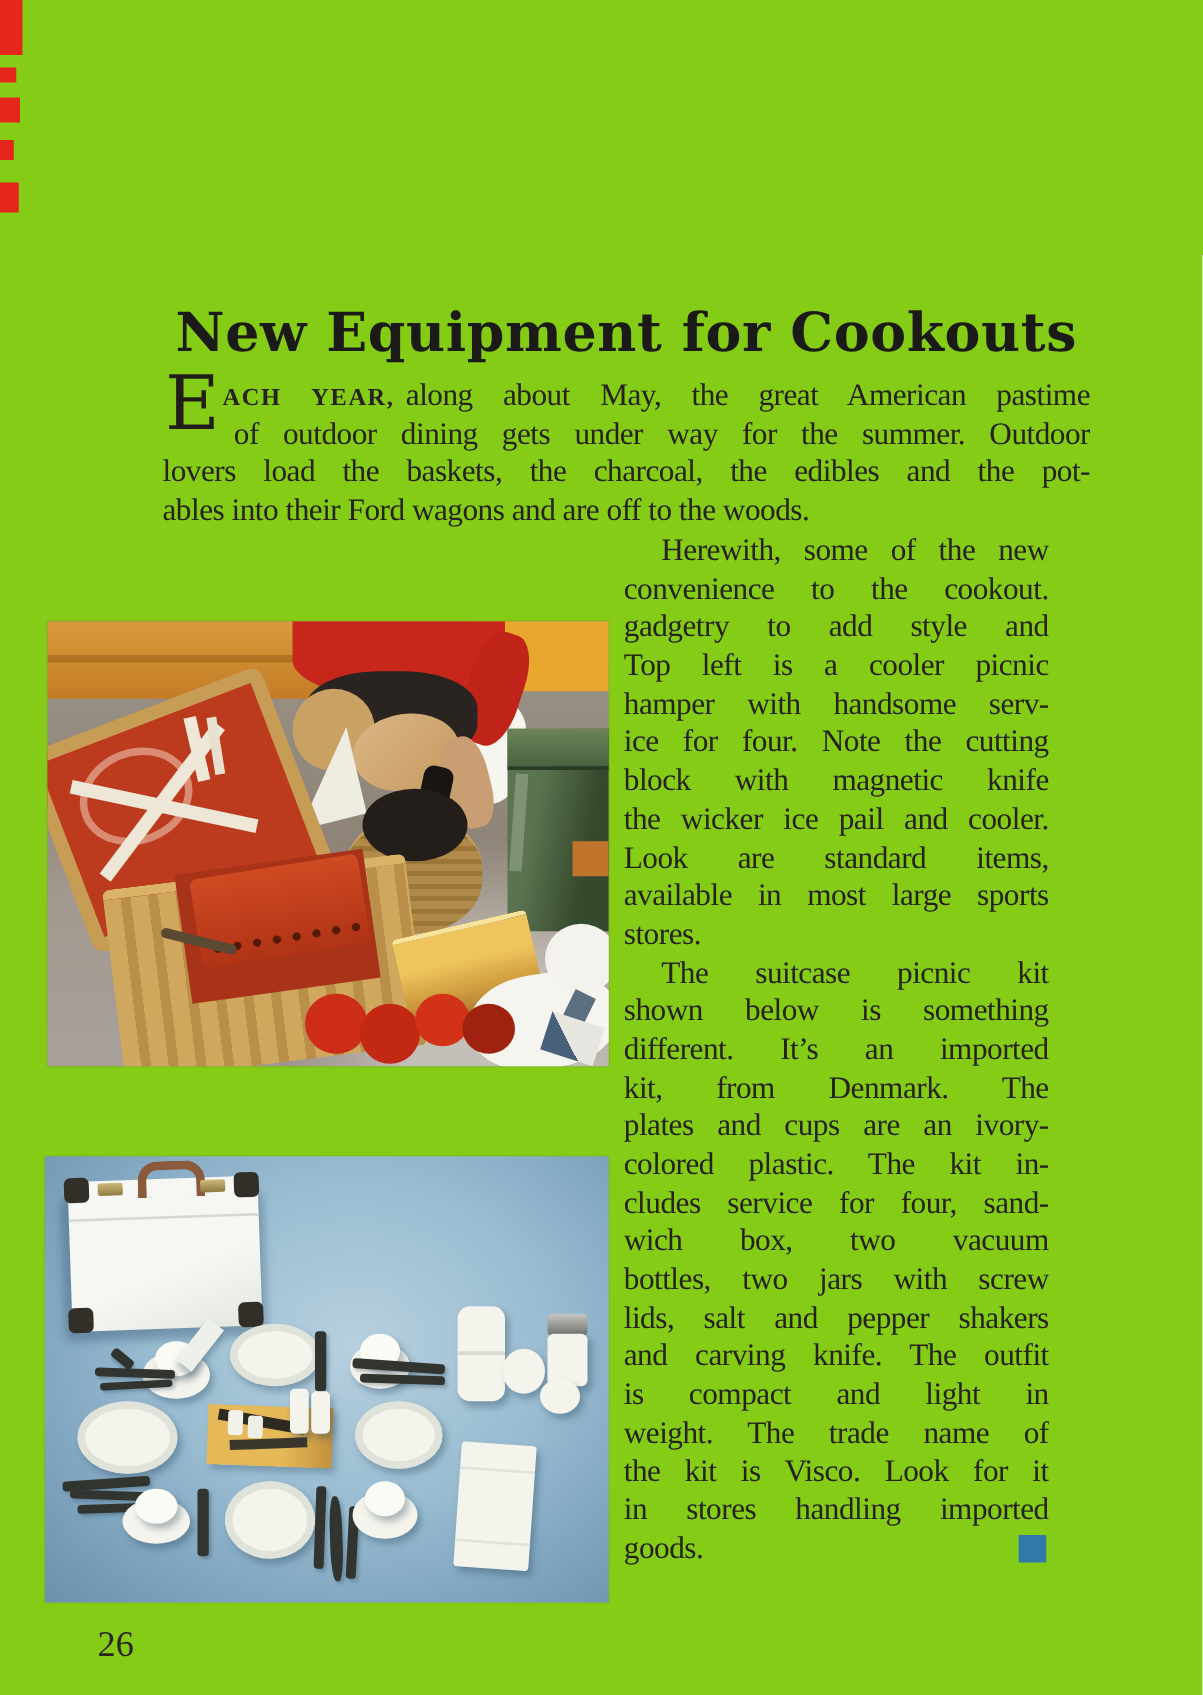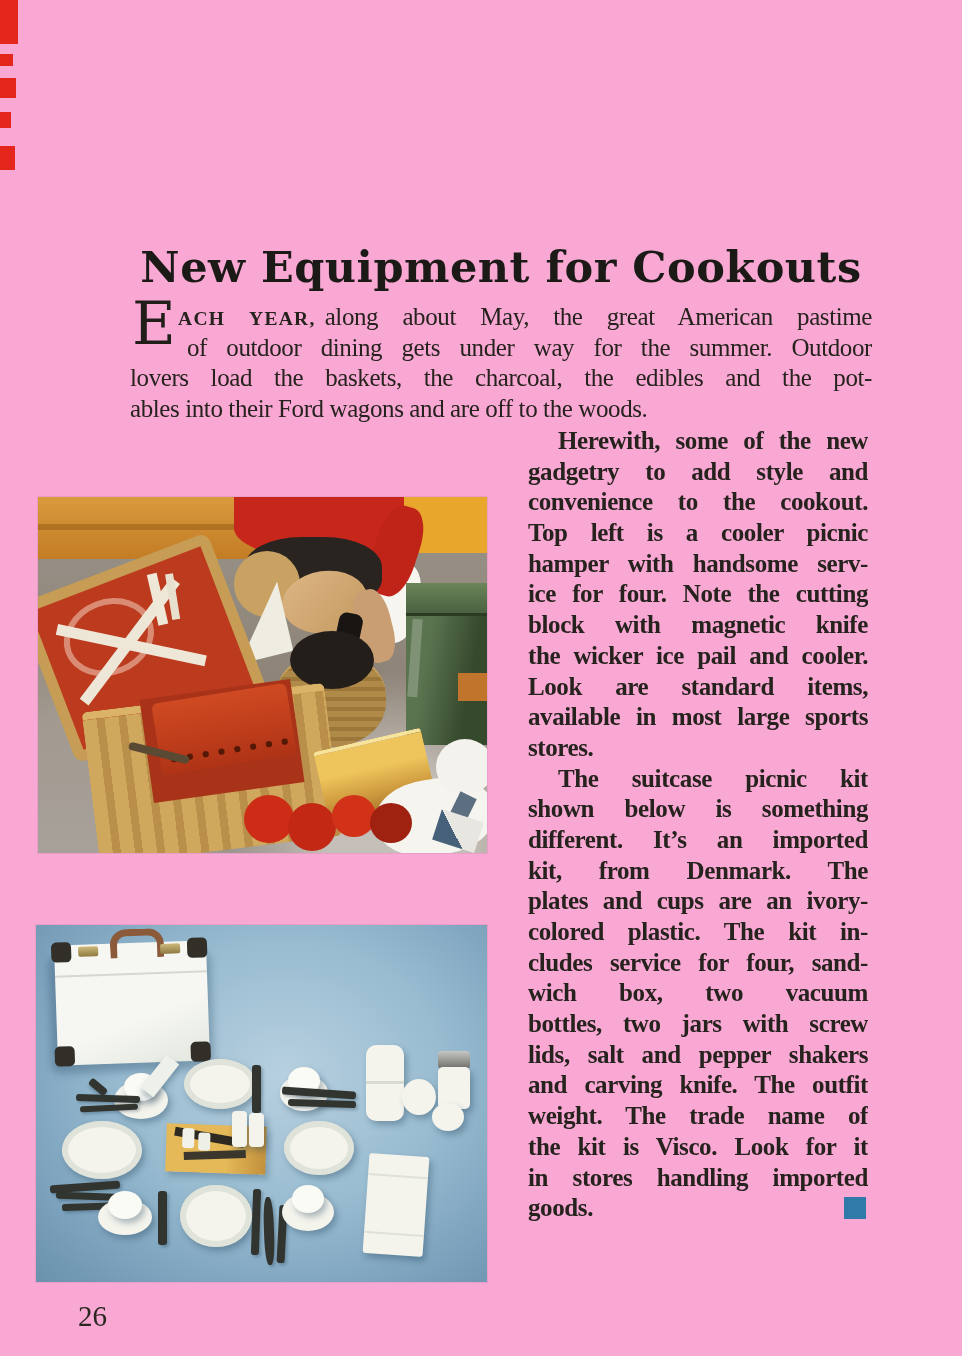--- a/index.html
+++ b/index.html
@@ -1,16 +1,16 @@
 <!DOCTYPE html>
 <html><head>
 <meta charset="utf-8">
 <style>
   html,body{margin:0;padding:0;background:#ffffff;}
-  .page{position:relative;width:962px;height:1356px;background:#f9a8d4;overflow:hidden;
+  .page{position:relative;width:962px;height:1356px;background:#84cc16;overflow:hidden;
         font-family:"Liberation Serif",serif;color:#26221d;}
 
   
   .title{position:absolute;left:130px;top:213px;width:742px;text-align:center;
          font-family:"DejaVu Serif",serif;font-weight:700;font-size:43px;color:#1c1a17;
          letter-spacing:.5px;white-space:nowrap;}
 
   .jline{text-align:justify;height:30.7px;line-height:30.7px;overflow:hidden;
          font-size:25px;letter-spacing:-0.4px;}
   .jline::after{content:"";display:inline-block;width:100%;height:0;}
@@ -18,21 +18,21 @@
   .open::after{content:none;}
   .indent1{text-indent:30px;}
 
   .intro{position:absolute;left:130px;top:302px;width:742px;}
   .pad1{padding-left:48px;}
   .pad2{padding-left:57px;}
   .dropcap{position:absolute;left:132px;top:293px;font-family:"DejaVu Serif",serif;
            font-size:60px;line-height:1;color:#211e1a;}
   .sc{font-size:19.5px;letter-spacing:1.3px;margin-right:9px;font-weight:bold;}
 
-  .column{position:absolute;left:528px;top:426px;width:340px;font-weight:bold;}
+  .column{position:absolute;left:499px;top:426px;width:340px;}
   .last-line{position:relative;}
   .endmark{position:absolute;right:2px;top:4px;width:22px;height:22px;background:#2f7aa8;}
 
   .pagenum{position:absolute;left:78px;top:1300px;font-size:29px;color:#2a2620;}
 
   
   .redmarks span{position:absolute;left:0;background:#e4261c;}
 
   
   .ph{position:absolute;margin:0;overflow:hidden;box-shadow:0 0 0 1px rgba(0,0,0,.06);}
@@ -169,22 +169,22 @@
     <span class="w" style="left:330px;top:230px;width:60px;height:100px;border-radius:3px;transform:rotate(4deg)">
       <span style="left:0;top:20px;width:60px;height:2px;background:#dfe2da"></span>
       <span style="left:0;top:78px;width:60px;height:2px;background:#dfe2da"></span>
     </span>
   </figure>
 
   <div class="column">
     <div>
       <div>
           <div class="jline indent1">Herewith, some of the new</div>
+          <div class="jline">convenience to the cookout.</div>
           <div class="jline">gadgetry to add style and</div>
-          <div class="jline">convenience to the cookout.</div>
           <div class="jline">Top left is a cooler picnic</div>
           <div class="jline">hamper with handsome serv-</div>
           <div class="jline">ice for four. Note the cutting</div>
           <div class="jline">block with magnetic knife</div>
           <div class="jline">the wicker ice pail and cooler.</div>
           <div class="jline">Look are standard items,</div>
           <div class="jline">available in most large sports</div>
         </div>
       <div class="jline open">stores.</div>
     </div>
@@ -194,20 +194,21 @@
           <div class="jline">shown below is something</div>
           <div class="jline">different. It’s an imported</div>
           <div class="jline">kit, from Denmark. The</div>
           <div class="jline">plates and cups are an ivory-</div>
           <div class="jline">colored plastic. The kit in-</div>
           <div class="jline">cludes service for four, sand-</div>
           <div class="jline">wich box, two vacuum</div>
           <div class="jline">bottles, two jars with screw</div>
           <div class="jline">lids, salt and pepper shakers</div>
           <div class="jline">and carving knife. The outfit</div>
+          <div class="jline">is compact and light in</div>
           <div class="jline">weight. The trade name of</div>
           <div class="jline">the kit is Visco. Look for it</div>
           <div class="jline">in stores handling imported</div>
         </div>
       <div class="jline open last-line">
         <span>goods.</span>
         <span class="endmark"></span>
       </div>
     </div>
   </div>

